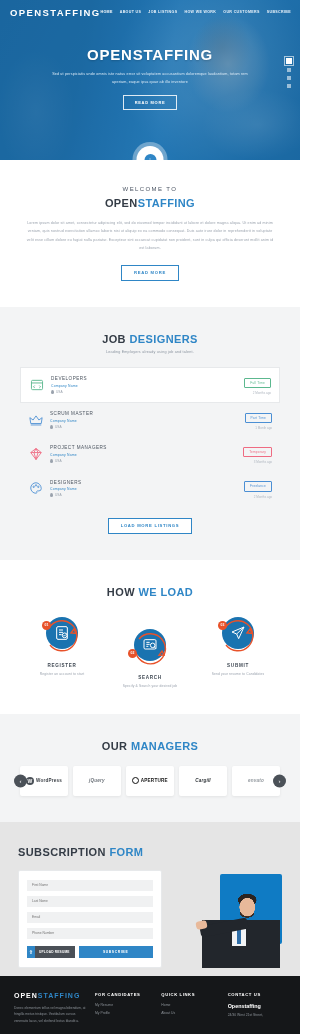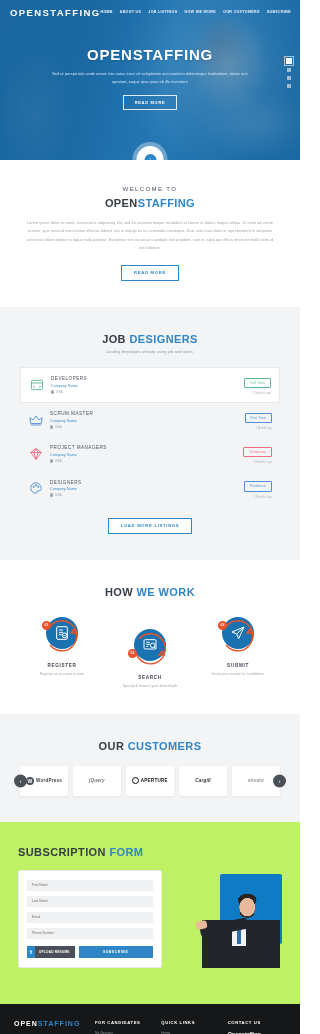--- a/index.html
+++ b/index.html
@@ -161,21 +161,21 @@
   .carousel-btn {
     position:absolute; top:50%; transform:translateY(-50%); width:13px; height:13px;
     border-radius:50%; background:#4b5158; color:#fff; font-size:6px;
     display:flex; align-items:center; justify-content:center; cursor:pointer;
   }
   .logos-wrap { position:relative; }
   .carousel-btn.left { left:-6px; }
   .carousel-btn.right { right:-6px; }
 
   
-  .subs { padding:24px 18px 36px; background:#bef264; }
+  .subs { padding:24px 18px 8px; background:#e5e5e5; }
   .subs .h2 { text-align:left; }
   .subs-row { display:flex; gap:8px; margin-top:12px; align-items:stretch; }
   .form-card {
     flex:1 1 56%; background:#fff; border:1px solid #e7e9eb; border-radius:2px;
     padding:9px 8px; display:flex; flex-direction:column; gap:5px;
   }
   .field {
     height:11px; background:#f0f1f2; border:none; width:100%;
     font-size:3.3px; color:#a8afb7; padding:0 5px; font-family:inherit;
   }
@@ -378,21 +378,21 @@
       </div>
 
     </div>
 
     <button class="outline-btn">LOAD MORE LISTINGS</button>
   </section>
 
   <section class="sec">
     <div class="h2">
       <span class="dark">HOW</span>
-      <span class="blue">WE WORK</span>
+      <span class="blue">WE LOAD</span>
     </div>
 
     <div class="steps">
 
       <div class="step step1">
         <div class="circle-wrap">
           <svg class="arc" viewBox="0 0 38 38" fill="none" stroke="#e8522a" stroke-width="1.4">
             <path d="M6 11a15 15 0 1 1 1 17"></path>
             <path d="M31 12l-3 4 5 .5z" fill="none"></path>
           </svg>
@@ -447,21 +447,21 @@
         <div class="step-name">SUBMIT</div>
         <div class="step-desc">Send your resume to Candidates</div>
       </div>
 
     </div>
   </section>
 
   <section class="sec gray">
     <div class="h2">
       <span class="dark">OUR</span>
-      <span class="blue">CUSTOMERS</span>
+      <span class="blue">MANAGERS</span>
     </div>
 
     <div class="logos-wrap">
       <div class="carousel-btn left">‹</div>
       <div class="logos">
         <div class="logo-card wp">
           <span class="wp-mark">W</span>
           <span>WordPress</span>
         </div>
         <div class="logo-card jq">jQuery</div>

